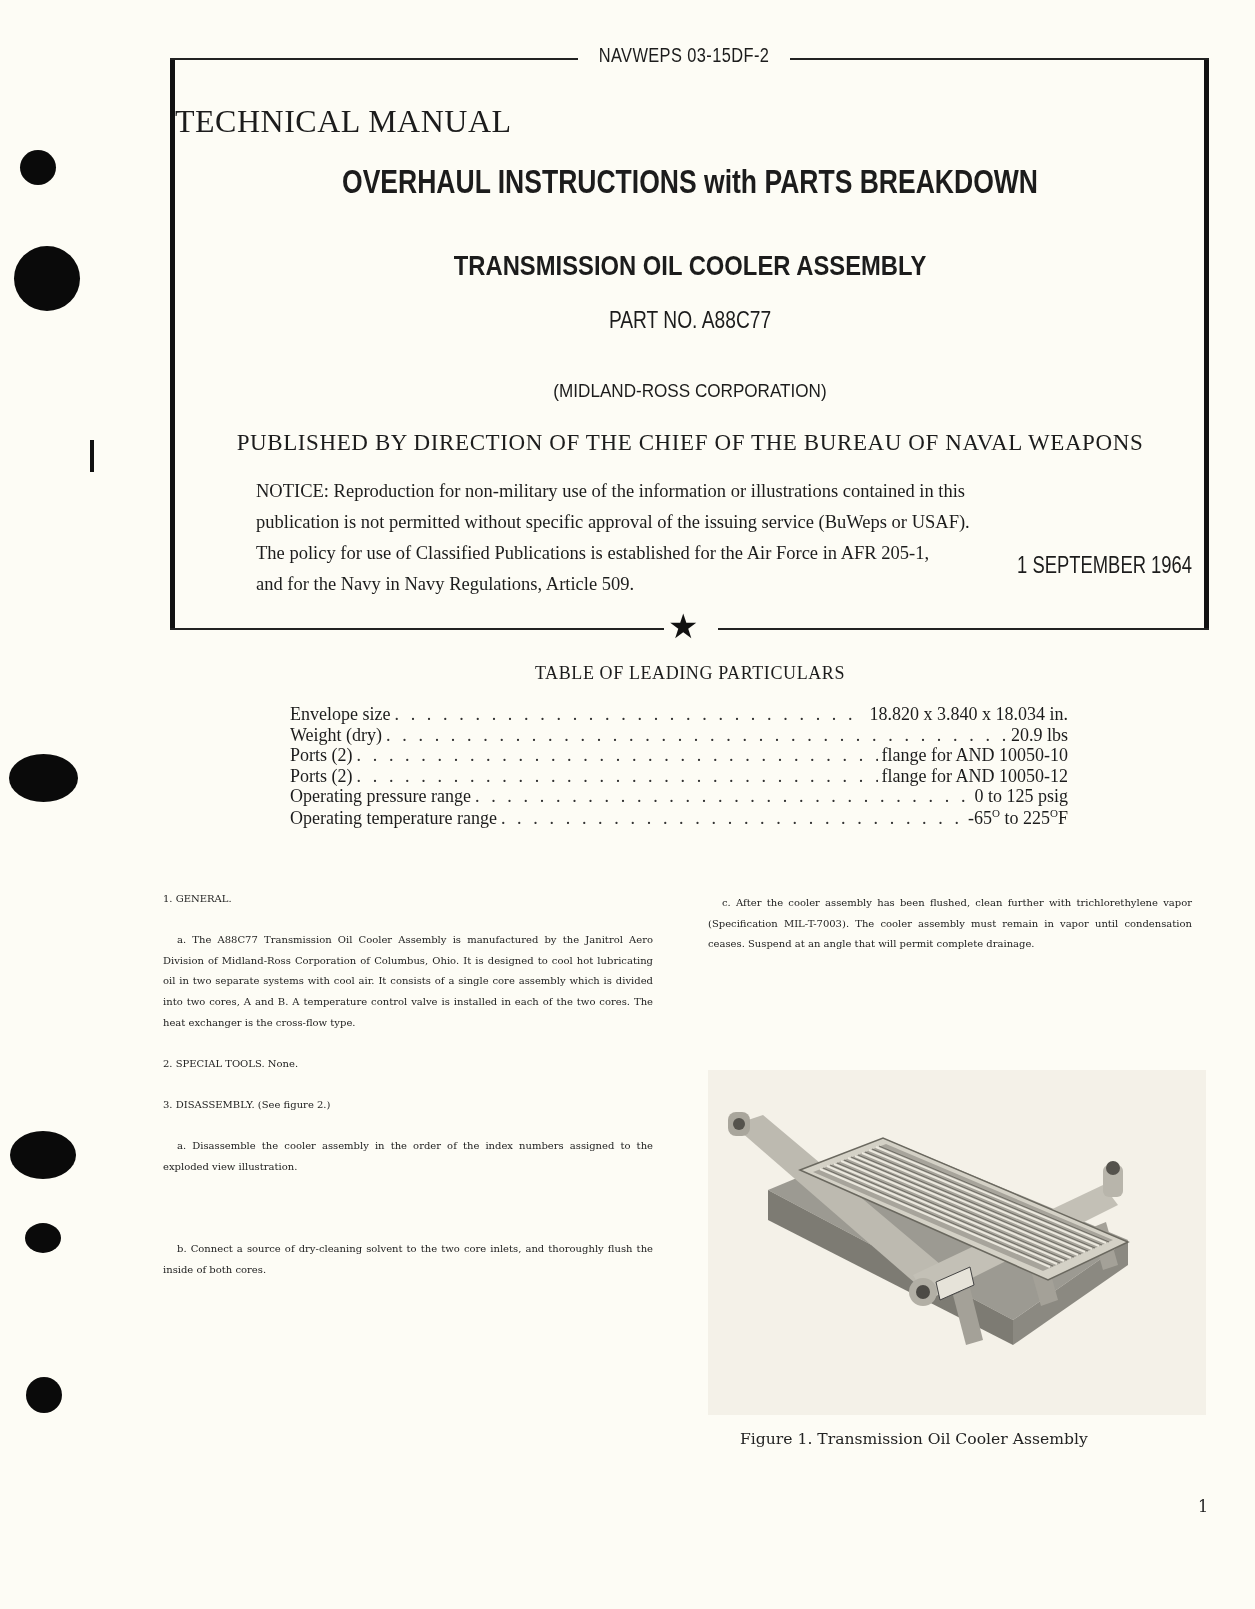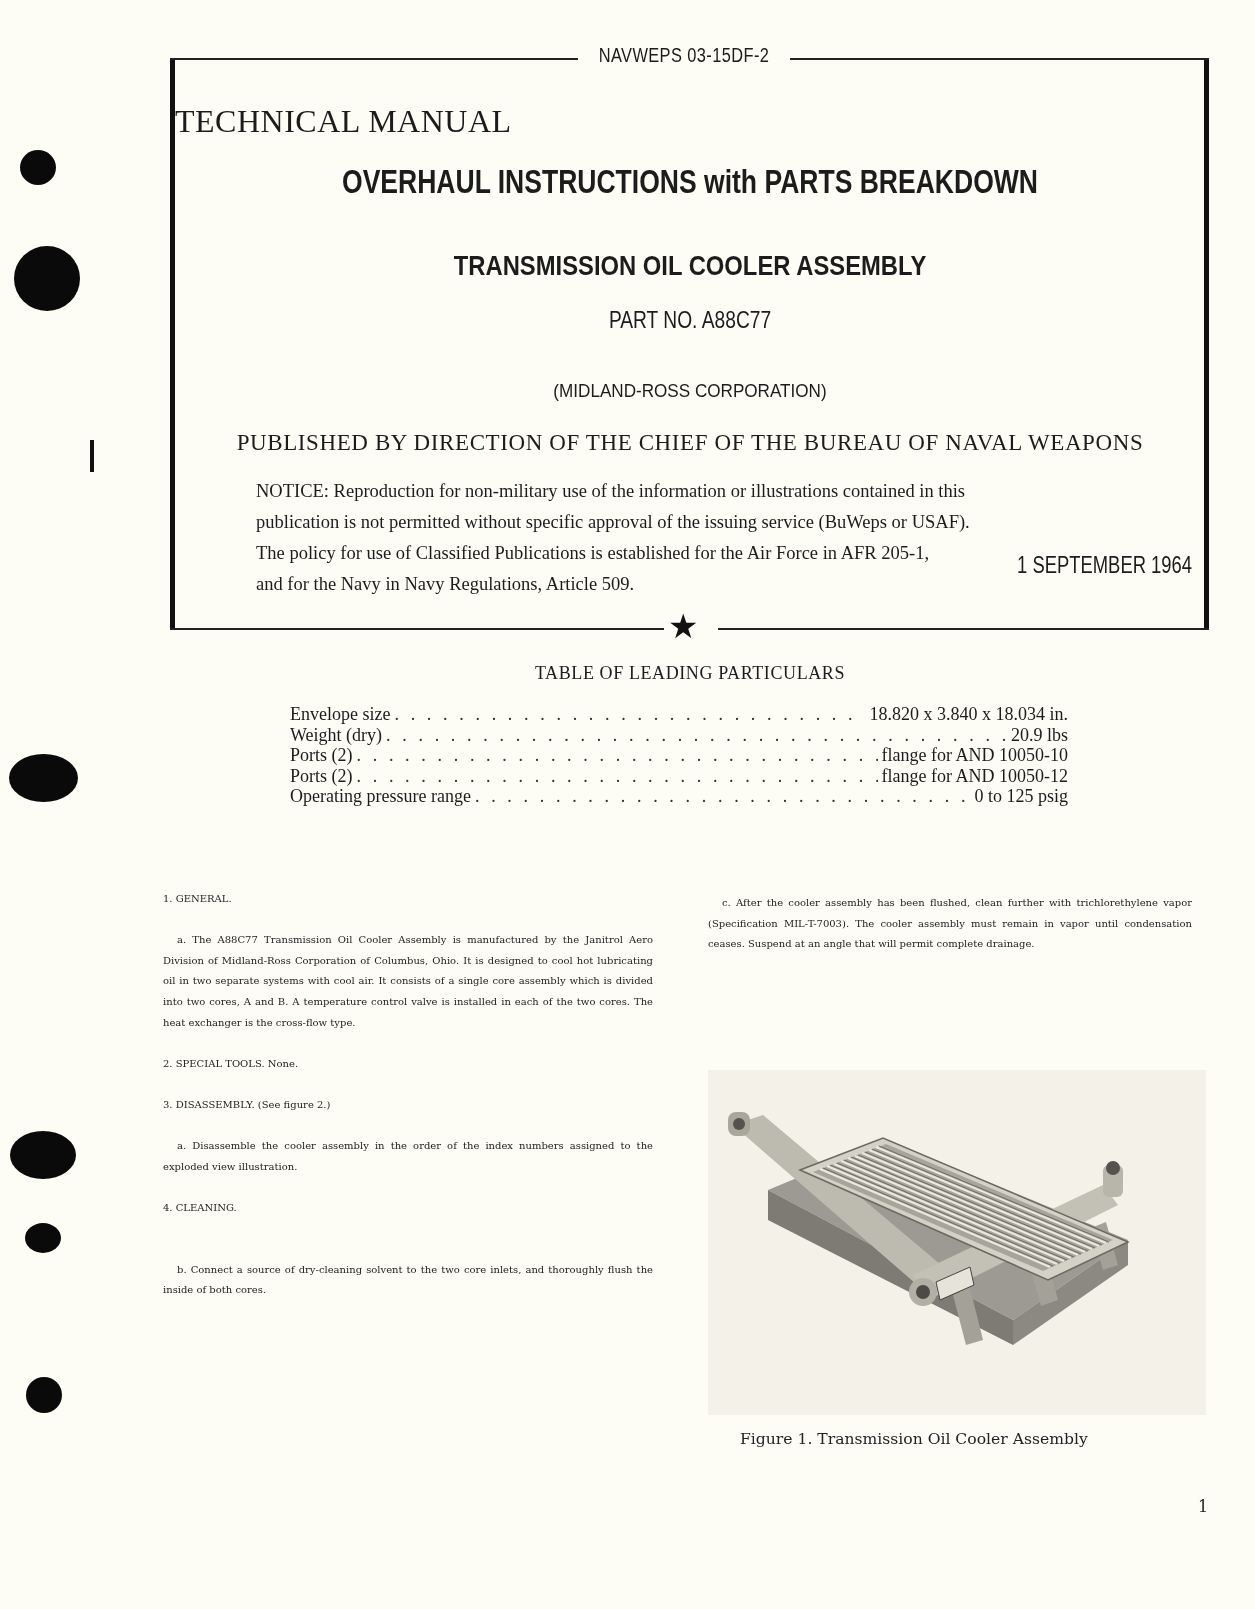--- a/index.html
+++ b/index.html
@@ -117,34 +117,38 @@
   <div class="lp-row">
     <span class="lp-label">Ports (2)</span>
     <span class="lp-dots"></span>
     <span class="lp-value">flange for AND 10050-12</span>
   </div>
   <div class="lp-row">
     <span class="lp-label">Operating pressure range</span>
     <span class="lp-dots"></span>
     <span class="lp-value">0 to 125 psig</span>
   </div>
+  <div class="lp-row">
+    <span class="lp-label">Operating temperature range</span>
+    <span class="lp-dots"></span>
+    <span class="lp-value"><span>-65</span><sup>O</sup><span> to 225</span><sup>O</sup><span>F</span></span>
+  </div>
 </div>
 
 <div class="col col-left">
   <div class="h">1. GENERAL.</div>
   <div class="gap"></div>
   <p class="indent">a. The A88C77 Transmission Oil Cooler Assembly is manufactured by the Janitrol Aero Division of Midland-Ross Corporation of Columbus, Ohio. It is designed to cool hot lubricating oil in two separate systems with cool air. It consists of a single core assembly which is divided into two cores, A and B. A temperature control valve is installed in each of the two cores. The heat exchanger is the cross-flow type.</p>
   <div class="gap"></div>
   <div class="h">2. SPECIAL TOOLS. None.</div>
   <div class="gap"></div>
   <div class="h">3. DISASSEMBLY. (See figure 2.)</div>
   <div class="gap"></div>
   <p class="indent">a. Disassemble the cooler assembly in the order of the index numbers assigned to the exploded view illustration.</p>
   <div class="gap"></div>
-  <div class="h">4. CLEANING.</div>
   <div class="gap"></div>
   <div class="gap"></div>
   <p class="indent">b. Connect a source of dry-cleaning solvent to the two core inlets, and thoroughly flush the inside of both cores.</p>
 </div>
 
 <div class="col col-right">
   <p class="indent">c. After the cooler assembly has been flushed, clean further with trichlorethylene vapor (Specification MIL-T-7003). The cooler assembly must remain in vapor until condensation ceases. Suspend at an angle that will permit complete drainage.</p>
 </div>
 
 <div class="abs figure" aria-label="Photograph of transmission oil cooler assembly">

